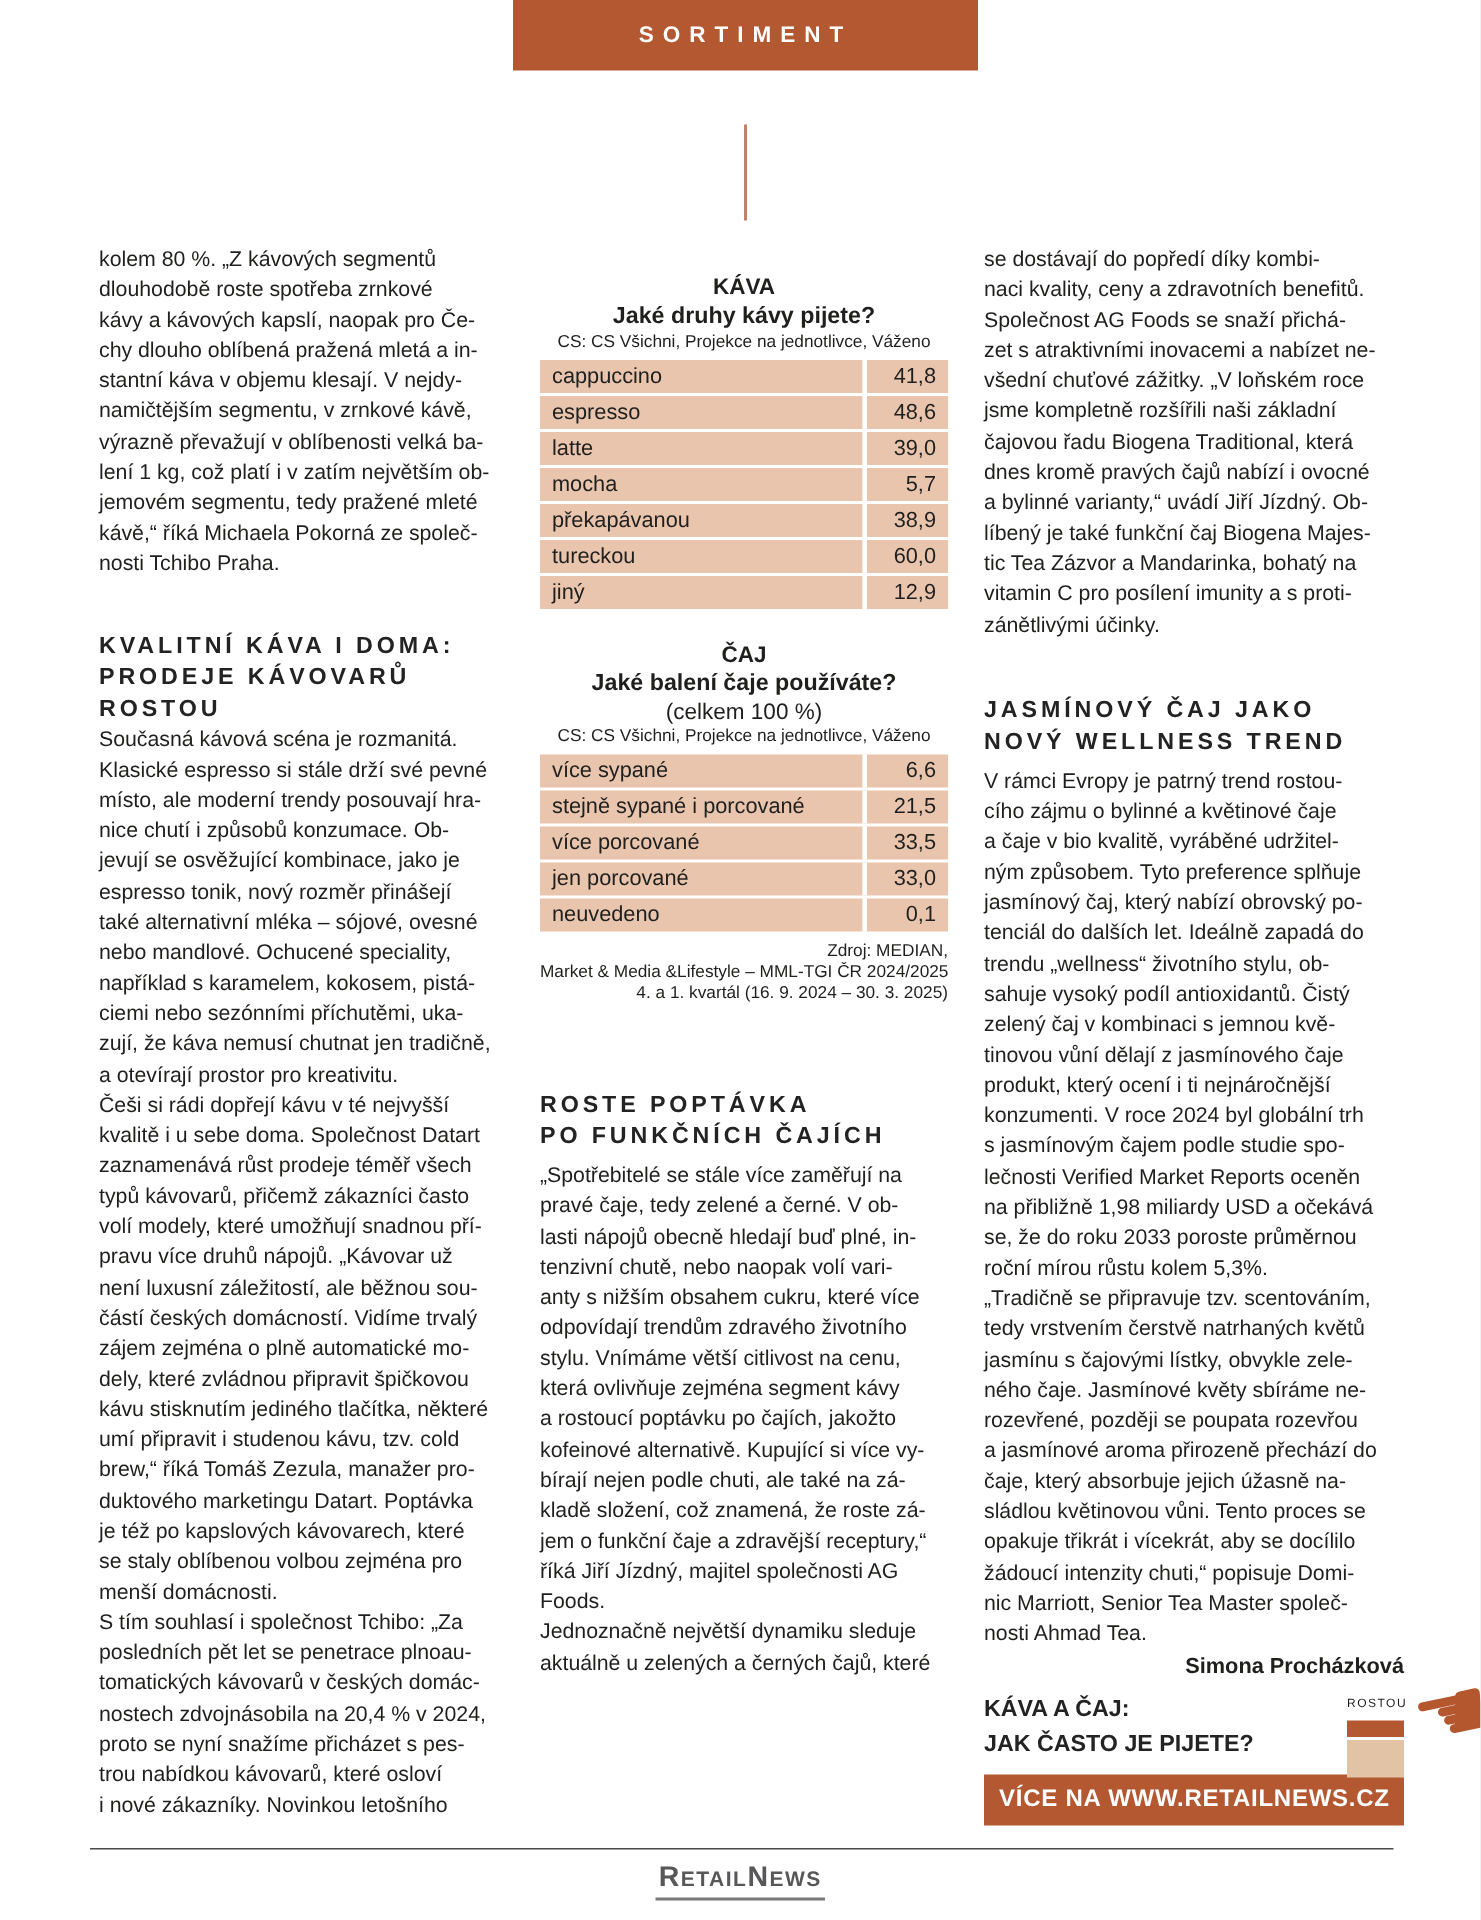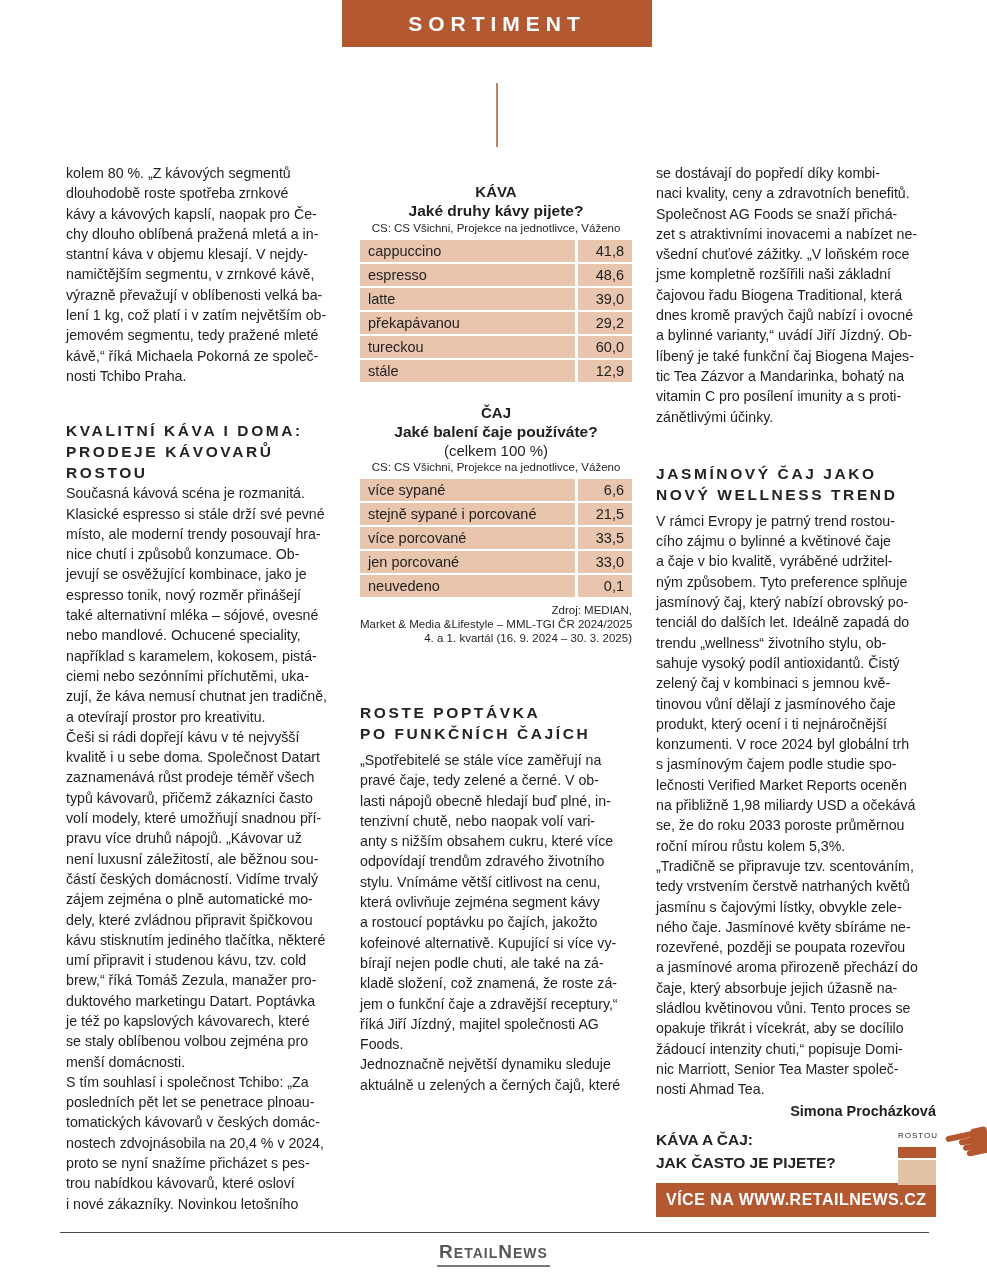--- a/index.html
+++ b/index.html
@@ -6,21 +6,21 @@
   .page {
     position:relative; width:987px; height:1280px; margin:0 auto;
     background:#ffffff; overflow:hidden;
     font-family:"Liberation Sans", sans-serif; color:#1f1f1d;
   }
   
   .band {
     position:absolute; left:342px; top:0; width:310px; height:47px;
     background:#b45832; display:flex; align-items:center; justify-content:center;
   }
-  .band span { color:#fff; font-weight:bold; font-size:21px; letter-spacing:6px; }
+  .band span { color:#fff; font-weight:bold; font-size:15px; letter-spacing:6px; }
   .vline { position:absolute; left:496px; top:83px; width:2px; height:64px; background:#c2826a; }
 
   
   .col { position:absolute; top:163px; width:286px; font-size:14.2px; line-height:20.3px; }
   .col1 { left:66px; } .col2 { left:360px; } .col3 { left:656px; }
   p.body { margin:0; white-space:pre; }
   h2.head {
     margin:0; font-size:15.5px; font-weight:bold; letter-spacing:2.6px;
     line-height:21px; white-space:pre; color:#232323;
   }
@@ -153,33 +153,37 @@
             <tr>
               <td class="lab">espresso</td>
               <td class="val">48,6</td>
             </tr>
 
             <tr>
               <td class="lab">latte</td>
               <td class="val">39,0</td>
             </tr>
 
+            <tr>
+              <td class="lab">mocha</td>
+              <td class="val">5,7</td>
+            </tr>
 
             <tr>
               <td class="lab">překapávanou</td>
-              <td class="val">29,2</td>
+              <td class="val">38,9</td>
             </tr>
 
             <tr>
               <td class="lab">tureckou</td>
               <td class="val">60,0</td>
             </tr>
 
             <tr>
-              <td class="lab">stále</td>
+              <td class="lab">jiný</td>
               <td class="val">12,9</td>
             </tr>
           </tbody>
       </table>
     </div>
 
     <div class="tbl-block t2">
       <div class="tbl-title">ČAJ</div>
       <div class="tbl-q">Jaké balení čaje používáte?</div>
       <div class="tbl-sub">(celkem 100 %)</div>

